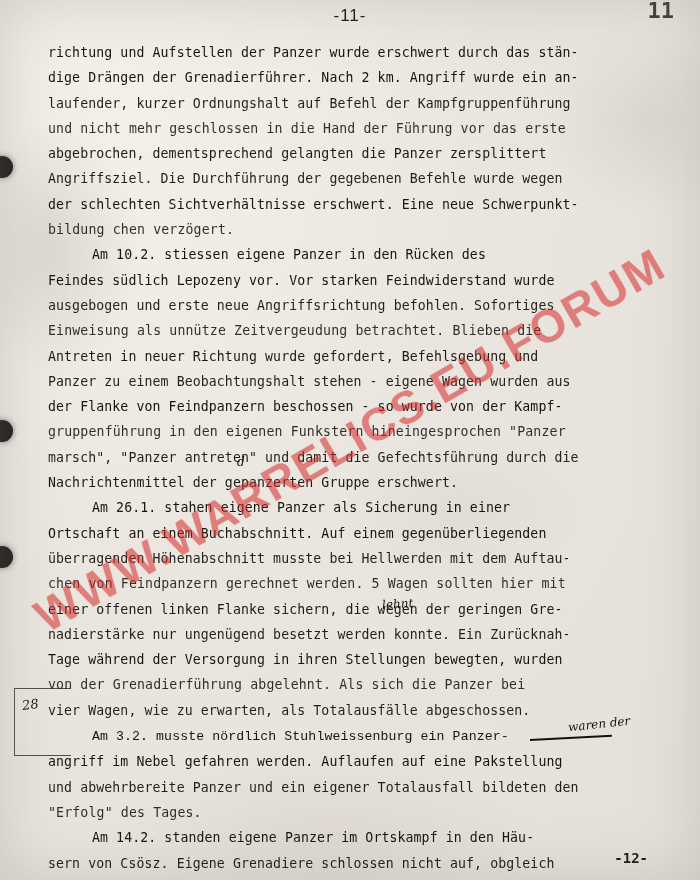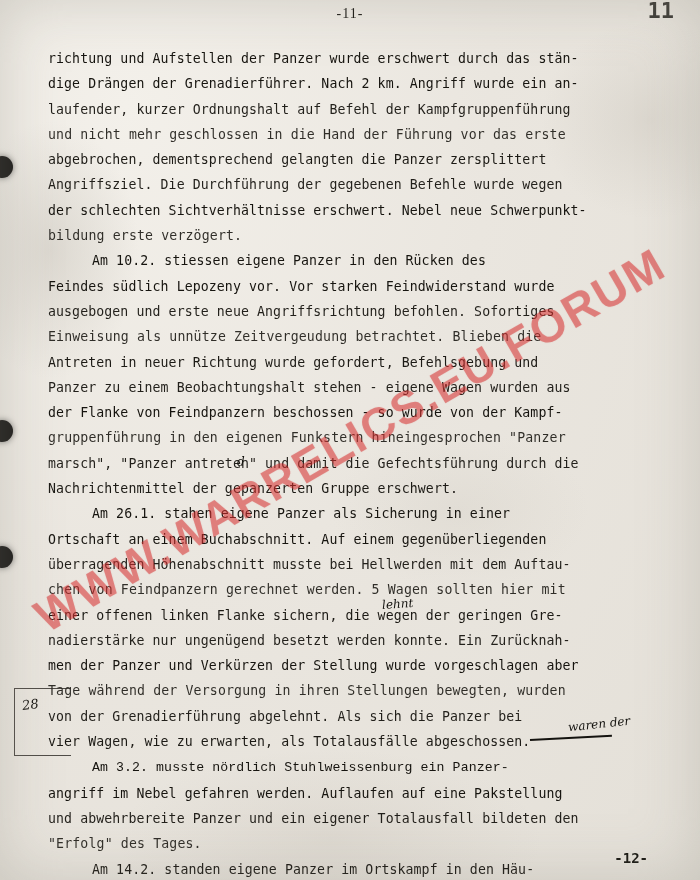--- a/index.html
+++ b/index.html
@@ -51,22 +51,22 @@
   .hole-1 { top: 156px; }
   .hole-2 { top: 420px; }
   .hole-3 { top: 546px; }
 
   .page-number-top {
     position: absolute;
     top: 6px;
     left: 0;
     width: 700px;
     text-align: center;
-    font-family: Liberation Serif, serif;
-    font-size: 14px;
+    font-family: Liberation Sans, sans-serif;
+    font-size: 17px;
     letter-spacing: 1px;
     color: #15140f;
   }
   .corner-stamp {
     position: absolute;
     top: -2px;
     right: 26px;
     font-family: "DejaVu Sans Mono", monospace;
     font-size: 22px;
     font-weight: bold;
@@ -80,21 +80,21 @@
     left: 48px;
     width: 604px;
     font-family: "DejaVu Sans Mono", monospace;
     font-size: 13.2px;
     line-height: 25.3px;
     color: #16140f;
     letter-spacing: 0.1px;
     text-align: justify;
   }
   .para {
-    margin: 10px 0 0 0;
+    margin: 4px 0 0 0;
   }
   .para + .para {
     margin-top: 0;
   }
   .line {
     display: block;
     white-space: pre-wrap;
   }
   
   .line:nth-child(3n) { opacity: 0.94; }
@@ -202,22 +202,22 @@
 
   <div class="body-text">
 
     <p class="para">
       <span class="line">richtung und Aufstellen der Panzer wurde erschwert durch das stän-</span>
       <span class="line">dige Drängen der Grenadierführer. Nach 2 km. Angriff wurde ein an-</span>
       <span class="line">laufender, kurzer Ordnungshalt auf Befehl der Kampfgruppenführung</span>
       <span class="line">und nicht mehr geschlossen in die Hand der Führung vor das erste</span>
       <span class="line">abgebrochen, dementsprechend gelangten die Panzer zersplittert</span>
       <span class="line">Angriffsziel. Die Durchführung der gegebenen Befehle wurde wegen</span>
-      <span class="line">der schlechten Sichtverhältnisse erschwert. Nebel neue Schwerpunkt-</span>
-      <span class="line">bildung erste verzögert.</span>
+      <span class="line">der schlechten Sichtverhältnisse erschwert. Eine neue Schwerpunkt-</span>
+      <span class="line">bildung chen verzögert.</span>
     </p>
 
     <p class="para">
       <span class="line" style="text-indent:44px; display:inline-block; width:100%;">Am 10.2. stiessen eigene Panzer in den Rücken des</span>
       <span class="line">Feindes südlich Lepozeny vor. Vor starken Feindwiderstand wurde</span>
       <span class="line">ausgebogen und erste neue Angriffsrichtung befohlen. Sofortiges</span>
       <span class="line">Einweisung als unnütze Zeitvergeudung betrachtet. Blieben die</span>
       <span class="line">Antreten in neuer Richtung wurde gefordert, Befehlsgebung und</span>
       <span class="line">Panzer zu einem Beobachtungshalt stehen - eigene Wagen wurden aus</span>
       <span class="line">der Flanke von Feindpanzern beschossen - so wurde von der Kampf-</span>
@@ -226,21 +226,20 @@
       <span class="line">Nachrichtenmittel der gepanzerten Gruppe erschwert.</span>
     </p>
 
     <p class="para">
       <span class="line" style="text-indent:44px; display:inline-block; width:100%;">Am 26.1. stahen eigene Panzer als Sicherung in einer</span>
       <span class="line">Ortschaft an einem Buchabschnitt. Auf einem gegenüberliegenden</span>
       <span class="line">überragenden Höhenabschnitt musste bei Hellwerden mit dem Auftau-</span>
       <span class="line">chen von Feindpanzern gerechnet werden. 5 Wagen sollten hier mit</span>
       <span class="line">einer offenen linken Flanke sichern, die wegen der geringen Gre-</span>
       <span class="line">nadierstärke nur ungenügend besetzt werden konnte. Ein Zurücknah-</span>
-      <span class="line">men der Panzer und Verkürzen der Stellung wurde vorgeschlagen aber</span>
       <span class="line">Tage während der Versorgung in ihren Stellungen bewegten, wurden</span>
       <span class="line">von der Grenadierführung abgelehnt. Als sich die Panzer bei</span>
       <span class="line">vier Wagen, wie zu erwarten, als Totalausfälle abgeschossen.</span>
     </p>
 
     <p class="para">
       <span class="line" style="text-indent:44px; display:inline-block; width:100%;font-family:Liberation Mono, monospace;">Am 3.2. musste nördlich Stuhlweissenburg ein Panzer-</span>
       <span class="line">angriff im Nebel gefahren werden. Auflaufen auf eine Pakstellung</span>
       <span class="line">und abwehrbereite Panzer und ein eigener Totalausfall bildeten den</span>
       <span class="line">"Erfolg" des Tages.</span>

